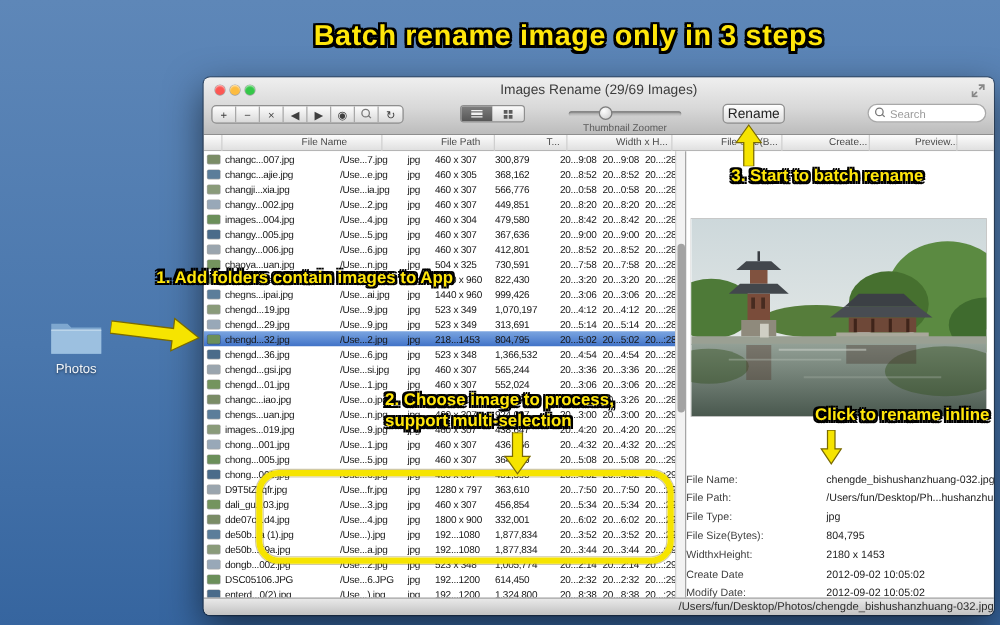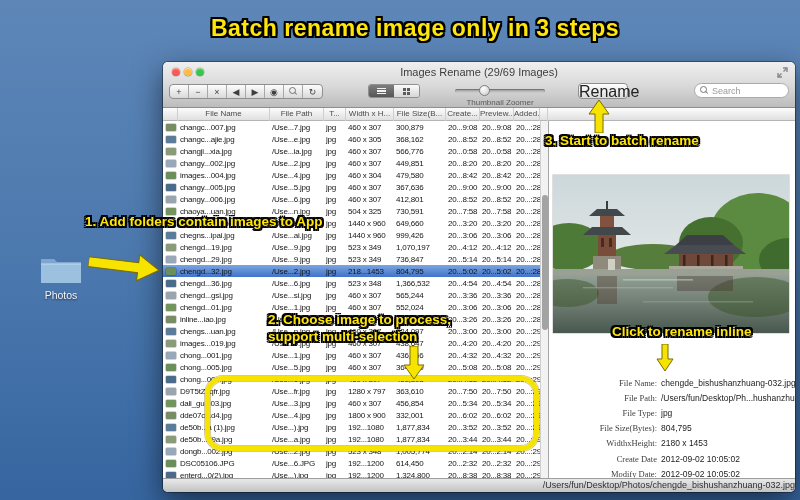--- a/index.html
+++ b/index.html
@@ -8,20 +8,21 @@
     font-family:"Liberation Sans", sans-serif;
     background:linear-gradient(180deg,#5e87b8 0%, #4a77ad 55%, #36659f 100%);
     position:relative;
   }
   
   .anno {
     position:absolute; color:#ffe60a; font-weight:bold; white-space:nowrap;
     text-shadow:-2px -2px 0 #000,2px -2px 0 #000,-2px 2px 0 #000,2px 2px 0 #000,
                 -2px 0 0 #000,2px 0 0 #000,0 -2px 0 #000,0 2px 0 #000;
     z-index:50;
+    margin-left:40px;
   }
   .anno-title { font-size:23px; letter-spacing:.5px; }
   .anno-step { font-size:13.5px; }
   .arrow { position:absolute; z-index:50; }
   .hl-box {
     position:absolute; left:205px; top:376px; width:334px; height:75px;
     border:5px solid #f6e400; border-radius:18px; z-index:49;
     box-shadow:0 0 0 1px rgba(120,100,0,.35), inset 0 0 0 1px rgba(120,100,0,.35);
   }
   
@@ -61,51 +62,51 @@
   .list-ic span { display:block; width:9px; height:1.2px; background:#f2f2f2; margin:1px 0; }
   .grid-ic { display:grid; grid-template-columns:3px 3px; gap:1px; }
   .grid-ic span { width:3px; height:3px; background:#5c5c5c; }
   .slider { position:absolute; left:292px; top:7px; width:90px; height:4px;
     background:linear-gradient(180deg,#9a9a9a,#cfcfcf); border-radius:2px; box-shadow:inset 0 1px 1px rgba(0,0,0,.3); }
   .knob { position:absolute; left:24px; top:-4px; width:11px; height:11px; border-radius:50%;
     background:radial-gradient(circle at 35% 30%,#ffffff,#c9c9c9); border:.5px solid #7d7d7d; }
   .zoomer-label { position:absolute; left:272px; top:16px; width:130px; text-align:center; font-size:8px; color:#5a5a5a; }
   .rename-btn { position:absolute; left:415px; top:1px; width:50px; height:16px;
     border:1px solid #8f8f8f; border-radius:4px; background:linear-gradient(180deg,#ffffff,#dcdcdc);
-    font-size:16px; color:#222; text-align:center; line-height:15px; }
+    font-size:11px; color:#222; text-align:center; line-height:15px; }
   .search-pill { position:absolute; left:531px; top:1px; width:95px; height:15px;
     border:1px solid #a9a9a9; border-radius:8px; background:#fff; display:flex; align-items:center; padding-left:5px; gap:3px; }
   .search-ph { font-size:9px; color:#9a9a9a; }
   .mag { position:relative; width:9px; height:9px; flex:0 0 auto; }
   .mag::before { content:""; position:absolute; left:0; top:0; width:5px; height:5px; border:1.3px solid #777; border-radius:50%; }
   .mag::after { content:""; position:absolute; left:5.4px; top:6px; width:3.4px; height:1.4px; background:#777; transform:rotate(45deg); }
   
   .hdr-band { position:absolute; left:0; top:46px; right:0; height:13px;
     background:linear-gradient(180deg,#fcfcfc,#e0e0e0); border-bottom:1px solid #b5b5b5; }
   .tbl-hdr { position:absolute; left:0; top:0; width:385px; height:13px; display:grid;
-    grid-template-columns:15px 92px 54px 22px 48px 52px 34px 34px 26px 8px; }
+    grid-template-columns:15px 92px 54px 22px 48px 52px 34px 34px 26px 8px;gap:36px; }
   .tbl-hdr .hcell { font-size:8px; color:#4a4a4a; text-align:center; line-height:12px;
     border-right:1px solid #cfcfcf; overflow:hidden; white-space:nowrap; }
   .pv-hdr { position:absolute; left:385px; top:0; width:247px; height:13px; border-left:1px solid #a5a5a5;
     font-size:8.5px; color:#4a4a4a; text-align:center; line-height:12px; }
   
   .rows { position:absolute; left:0; top:59px; width:377px; height:357px; overflow:hidden; background:#fff; }
   .trow { display:grid; grid-template-columns:15px 92px 54px 22px 48px 52px 34px 34px 26px;
     height:12px; align-items:center; font-size:8px; letter-spacing:-.2px; color:#151515; white-space:nowrap; }
   .trow > div { overflow:hidden; padding-left:2px; }
   .trow .thumb { width:10px; height:7px; margin-left:3px; border-radius:1px; padding:0; box-shadow:0 0 0 .5px rgba(0,0,0,.35); }
   .trow.sel { background:linear-gradient(180deg,#7ba5e0,#4173c8); }
   .scrollbar { position:absolute; left:377px; top:59px; width:8px; height:357px; background:#f2f2f2; border-left:1px solid #cfcfcf; }
   .sb-thumb { position:absolute; left:1px; top:74px; width:6px; height:135px; background:#a3a3a3; border-radius:3px; }
   
   .pane { position:absolute; left:385px; top:59px; width:247px; height:357px; background:#fff; border-left:1px solid #a5a5a5; }
   .photo { position:absolute; left:4px; top:54px; width:236px; height:158px; box-shadow:0 0 0 .5px rgba(0,0,0,.25); }
   .meta { position:absolute; left:0; top:254px; width:247px; }
   .mrow { display:flex; height:15.2px; align-items:center; font-size:8.5px; }
-  .mlabel { width:108px; text-align:right; color:#3e3e3e; flex:0 0 auto;font-family:Liberation Serif, serif; }
+  .mlabel { width:108px; text-align:left; color:#3e3e3e; flex:0 0 auto; }
   .mvalue { margin-left:4px; color:#1c1c1c; white-space:nowrap; overflow:hidden; }
   
   .statusbar { position:absolute; left:0; bottom:0; right:0; height:14px;
     background:linear-gradient(180deg,#e9e9e9,#c2c2c2); border-top:1px solid #9e9e9e;
     font-size:9px; color:#2f2f2f; text-align:right; line-height:13px; }
 </style>
 </head>
 <body>
 
 <div class="anno anno-title" style="left:415px; top:15px; transform:translateX(-50%);">Batch rename image only in 3 steps</div>
@@ -308,21 +309,21 @@
         <div>20...7:58</div>
         <div>20...7:58</div>
         <div>20...:28</div>
       </div>
       <div class="trow">
         <div class="thumb" style="background: rgb(122, 140, 102);"></div>
         <div>chegns...pai.jpg</div>
         <div>/Use...i.jpg</div>
         <div>jpg</div>
         <div>1440 x 960</div>
-        <div>649,660</div>
+        <div>822,430</div>
         <div>20...3:20</div>
         <div>20...3:20</div>
         <div>20...:28</div>
       </div>
       <div class="trow">
         <div class="thumb" style="background: rgb(91, 125, 154);"></div>
         <div>chegns...ipai.jpg</div>
         <div>/Use...ai.jpg</div>
         <div>jpg</div>
         <div>1440 x 960</div>
@@ -341,21 +342,21 @@
         <div>20...4:12</div>
         <div>20...4:12</div>
         <div>20...:28</div>
       </div>
       <div class="trow">
         <div class="thumb" style="background: rgb(152, 168, 184);"></div>
         <div>chengd...29.jpg</div>
         <div>/Use...9.jpg</div>
         <div>jpg</div>
         <div>523 x 349</div>
-        <div>736,847</div>
+        <div>313,691</div>
         <div>20...5:14</div>
         <div>20...5:14</div>
         <div>20...:28</div>
       </div>
       <div class="trow sel">
         <div class="thumb" style="background: rgb(107, 143, 90);"></div>
         <div>chengd...32.jpg</div>
         <div>/Use...2.jpg</div>
         <div>jpg</div>
         <div>218...1453</div>
@@ -392,21 +393,21 @@
         <div>/Use...1.jpg</div>
         <div>jpg</div>
         <div>460 x 307</div>
         <div>552,024</div>
         <div>20...3:06</div>
         <div>20...3:06</div>
         <div>20...:28</div>
       </div>
       <div class="trow">
         <div class="thumb" style="background: rgb(122, 140, 102);"></div>
-        <div>inline...iao.jpg</div>
+        <div>changc...iao.jpg</div>
         <div>/Use...o.jpg</div>
         <div>jpg</div>
         <div>460 x 307</div>
         <div>565,379</div>
         <div>20...3:26</div>
         <div>20...3:26</div>
         <div>20...:28</div>
       </div>
       <div class="trow">
         <div class="thumb" style="background: rgb(91, 125, 154);"></div>

